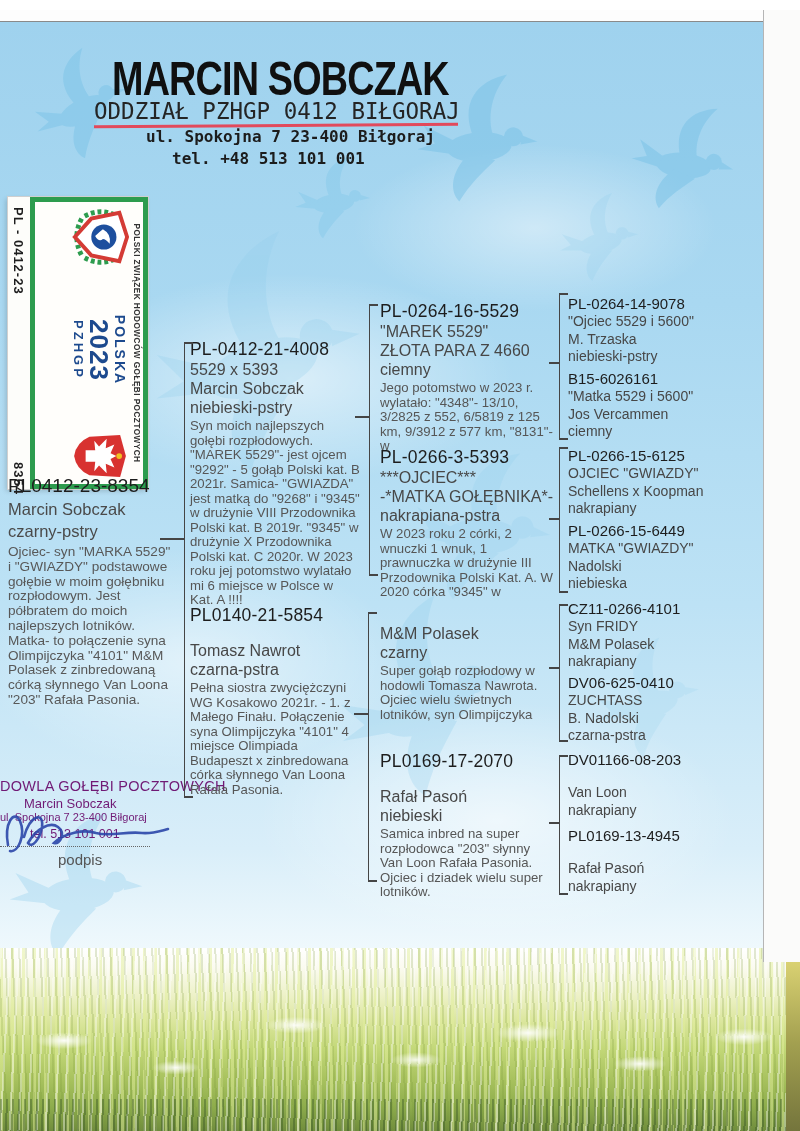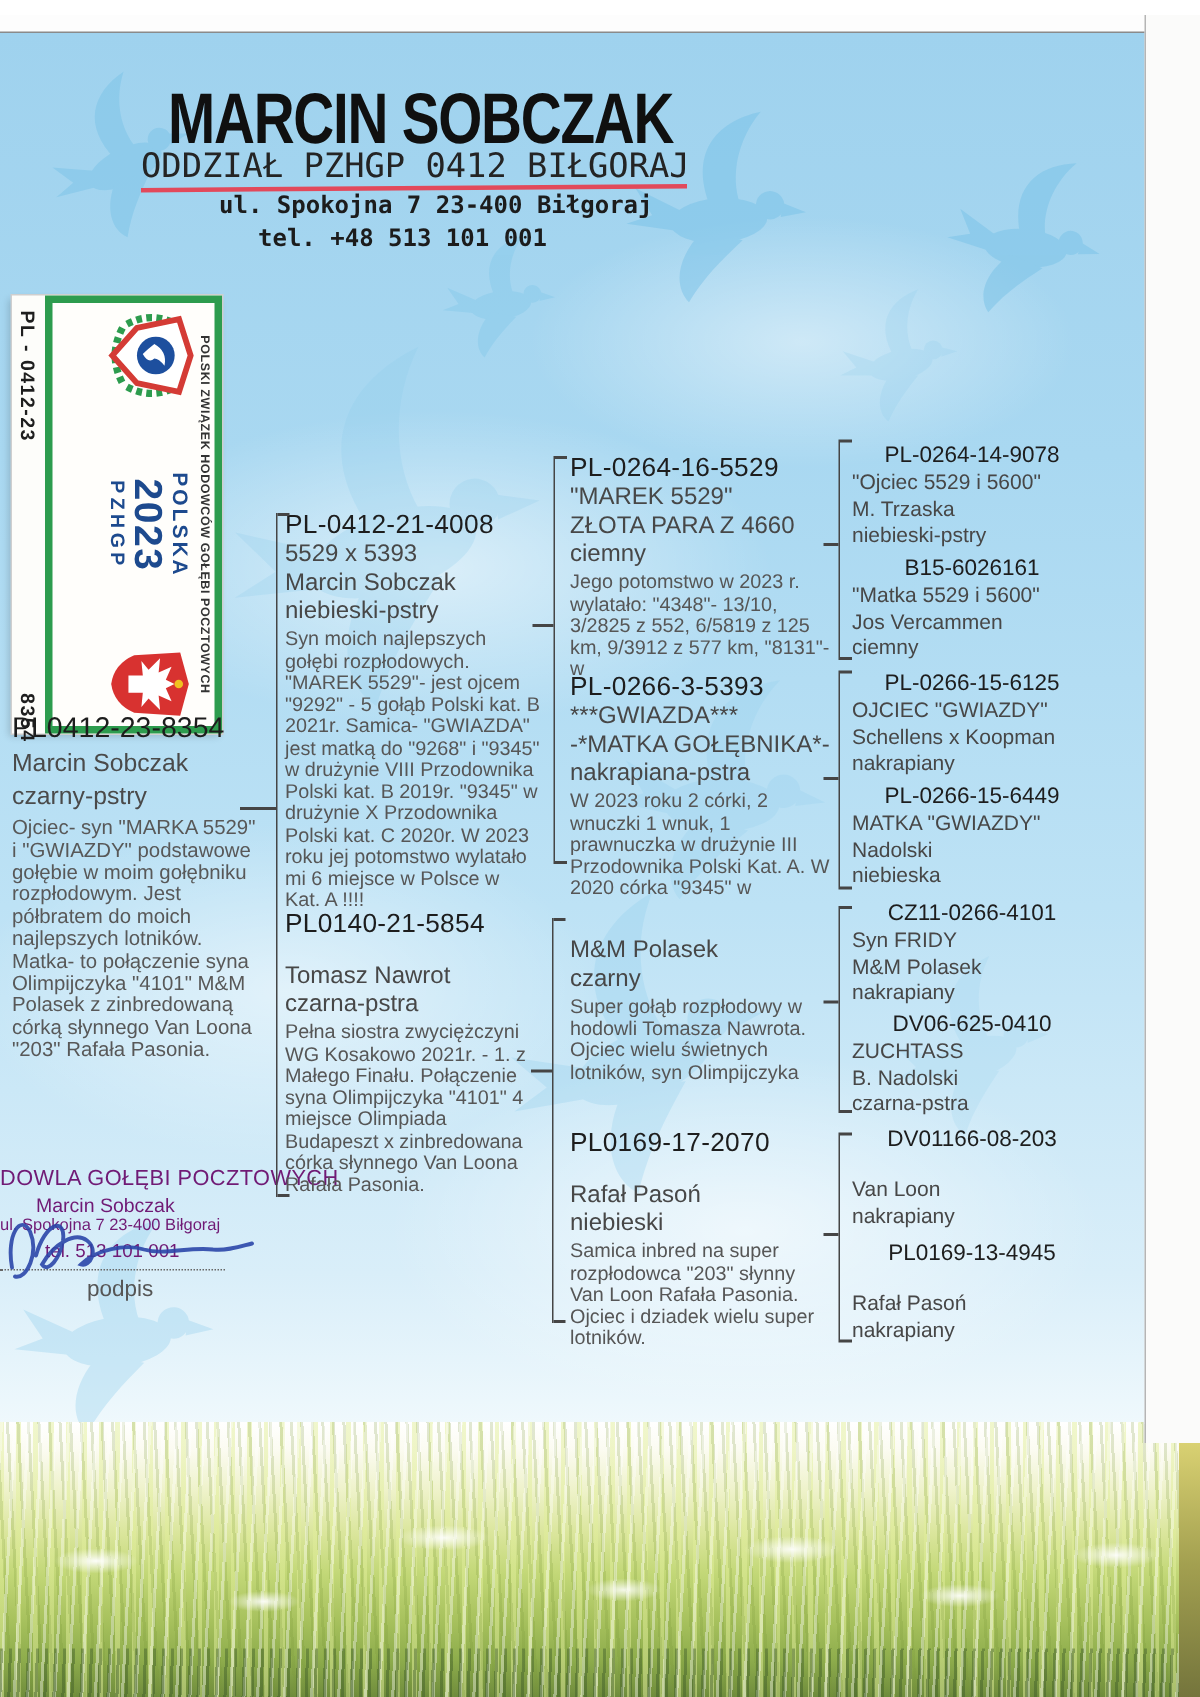--- a/index.html
+++ b/index.html
@@ -60,21 +60,21 @@
       justify-content:space-between;align-items:center;padding:0 8px;font-weight:bold;font-size:13px;color:#1e1e1e;letter-spacing:1px;}
   
   .pb{position:absolute;}
   .pb .ring{font-weight:normal;color:#1d1d1d;}
   .subj .ring{font-size:19px;line-height:24px;}
   .subj .ln{font-size:16.5px;line-height:22px;color:#4a4a4a;}
   .subj .desc{font-size:13.6px;line-height:14.8px;color:#585858;margin-top:3px;}
   .g2 .ring,.g3 .ring{font-size:17.5px;line-height:21px;letter-spacing:.2px;}
   .g2 .ln,.g3 .ln{font-size:16px;line-height:19px;color:#474747;}
   .g2 .desc,.g3 .desc{font-size:13.2px;line-height:14.5px;color:#565656;margin-top:2px;}
-  .g4 .ring{font-size:15px;line-height:18px;text-align:center;}
+  .g4 .ring{font-size:15px;line-height:18px;}
   .g4 .ln{font-size:14px;line-height:17.5px;color:#474747;}
   .gap{margin-top:15px;}
   
   .brk{position:absolute;border-left:1.6px solid #454545;}
   .brk::before,.brk::after{content:"";position:absolute;left:0;width:8px;height:1.6px;background:#454545;}
   .brk::before{top:0;}
   .brk::after{bottom:0;}
   .tick{position:absolute;height:1.6px;background:#454545;}
   
   .stampline{position:absolute;color:#701a75;white-space:nowrap;}
@@ -190,21 +190,21 @@
 
   <div class="pb g3" style="left:380px;top:291px;width:175px;">
     <div class="ring">PL-0264-16-5529</div>
     <div class="ln">"MAREK 5529"</div>
     <div class="ln">ZŁOTA PARA Z 4660</div>
     <div class="ln">ciemny</div>
     <div class="desc">Jego potomstwo w 2023 r. wylatało: "4348"- 13/10, 3/2825 z 552, 6/5819 z 125 km, 9/3912 z 577 km, "8131"- w</div>
   </div>
   <div class="pb g3" style="left:380px;top:437px;width:175px;">
     <div class="ring">PL-0266-3-5393</div>
-    <div class="ln">***GWIAZDA***</div>
+    <div class="ln">***OJCIEC***</div>
     <div class="ln">-*MATKA GOŁĘBNIKA*-</div>
     <div class="ln">nakrapiana-pstra</div>
     <div class="desc">W 2023 roku 2 córki, 2 wnuczki 1 wnuk, 1 prawnuczka w drużynie III Przodownika Polski Kat. A. W 2020 córka "9345" w</div>
   </div>
   <div class="pb g3" style="left:380px;top:599px;width:175px;">
     <div class="ln gap">M&amp;M Polasek</div>
     <div class="ln">czarny</div>
     <div class="desc">Super gołąb rozpłodowy w hodowli Tomasza Nawrota. Ojciec wielu świetnych lotników, syn Olimpijczyka</div>
   </div>
   <div class="pb g3" style="left:380px;top:741px;width:175px;">

